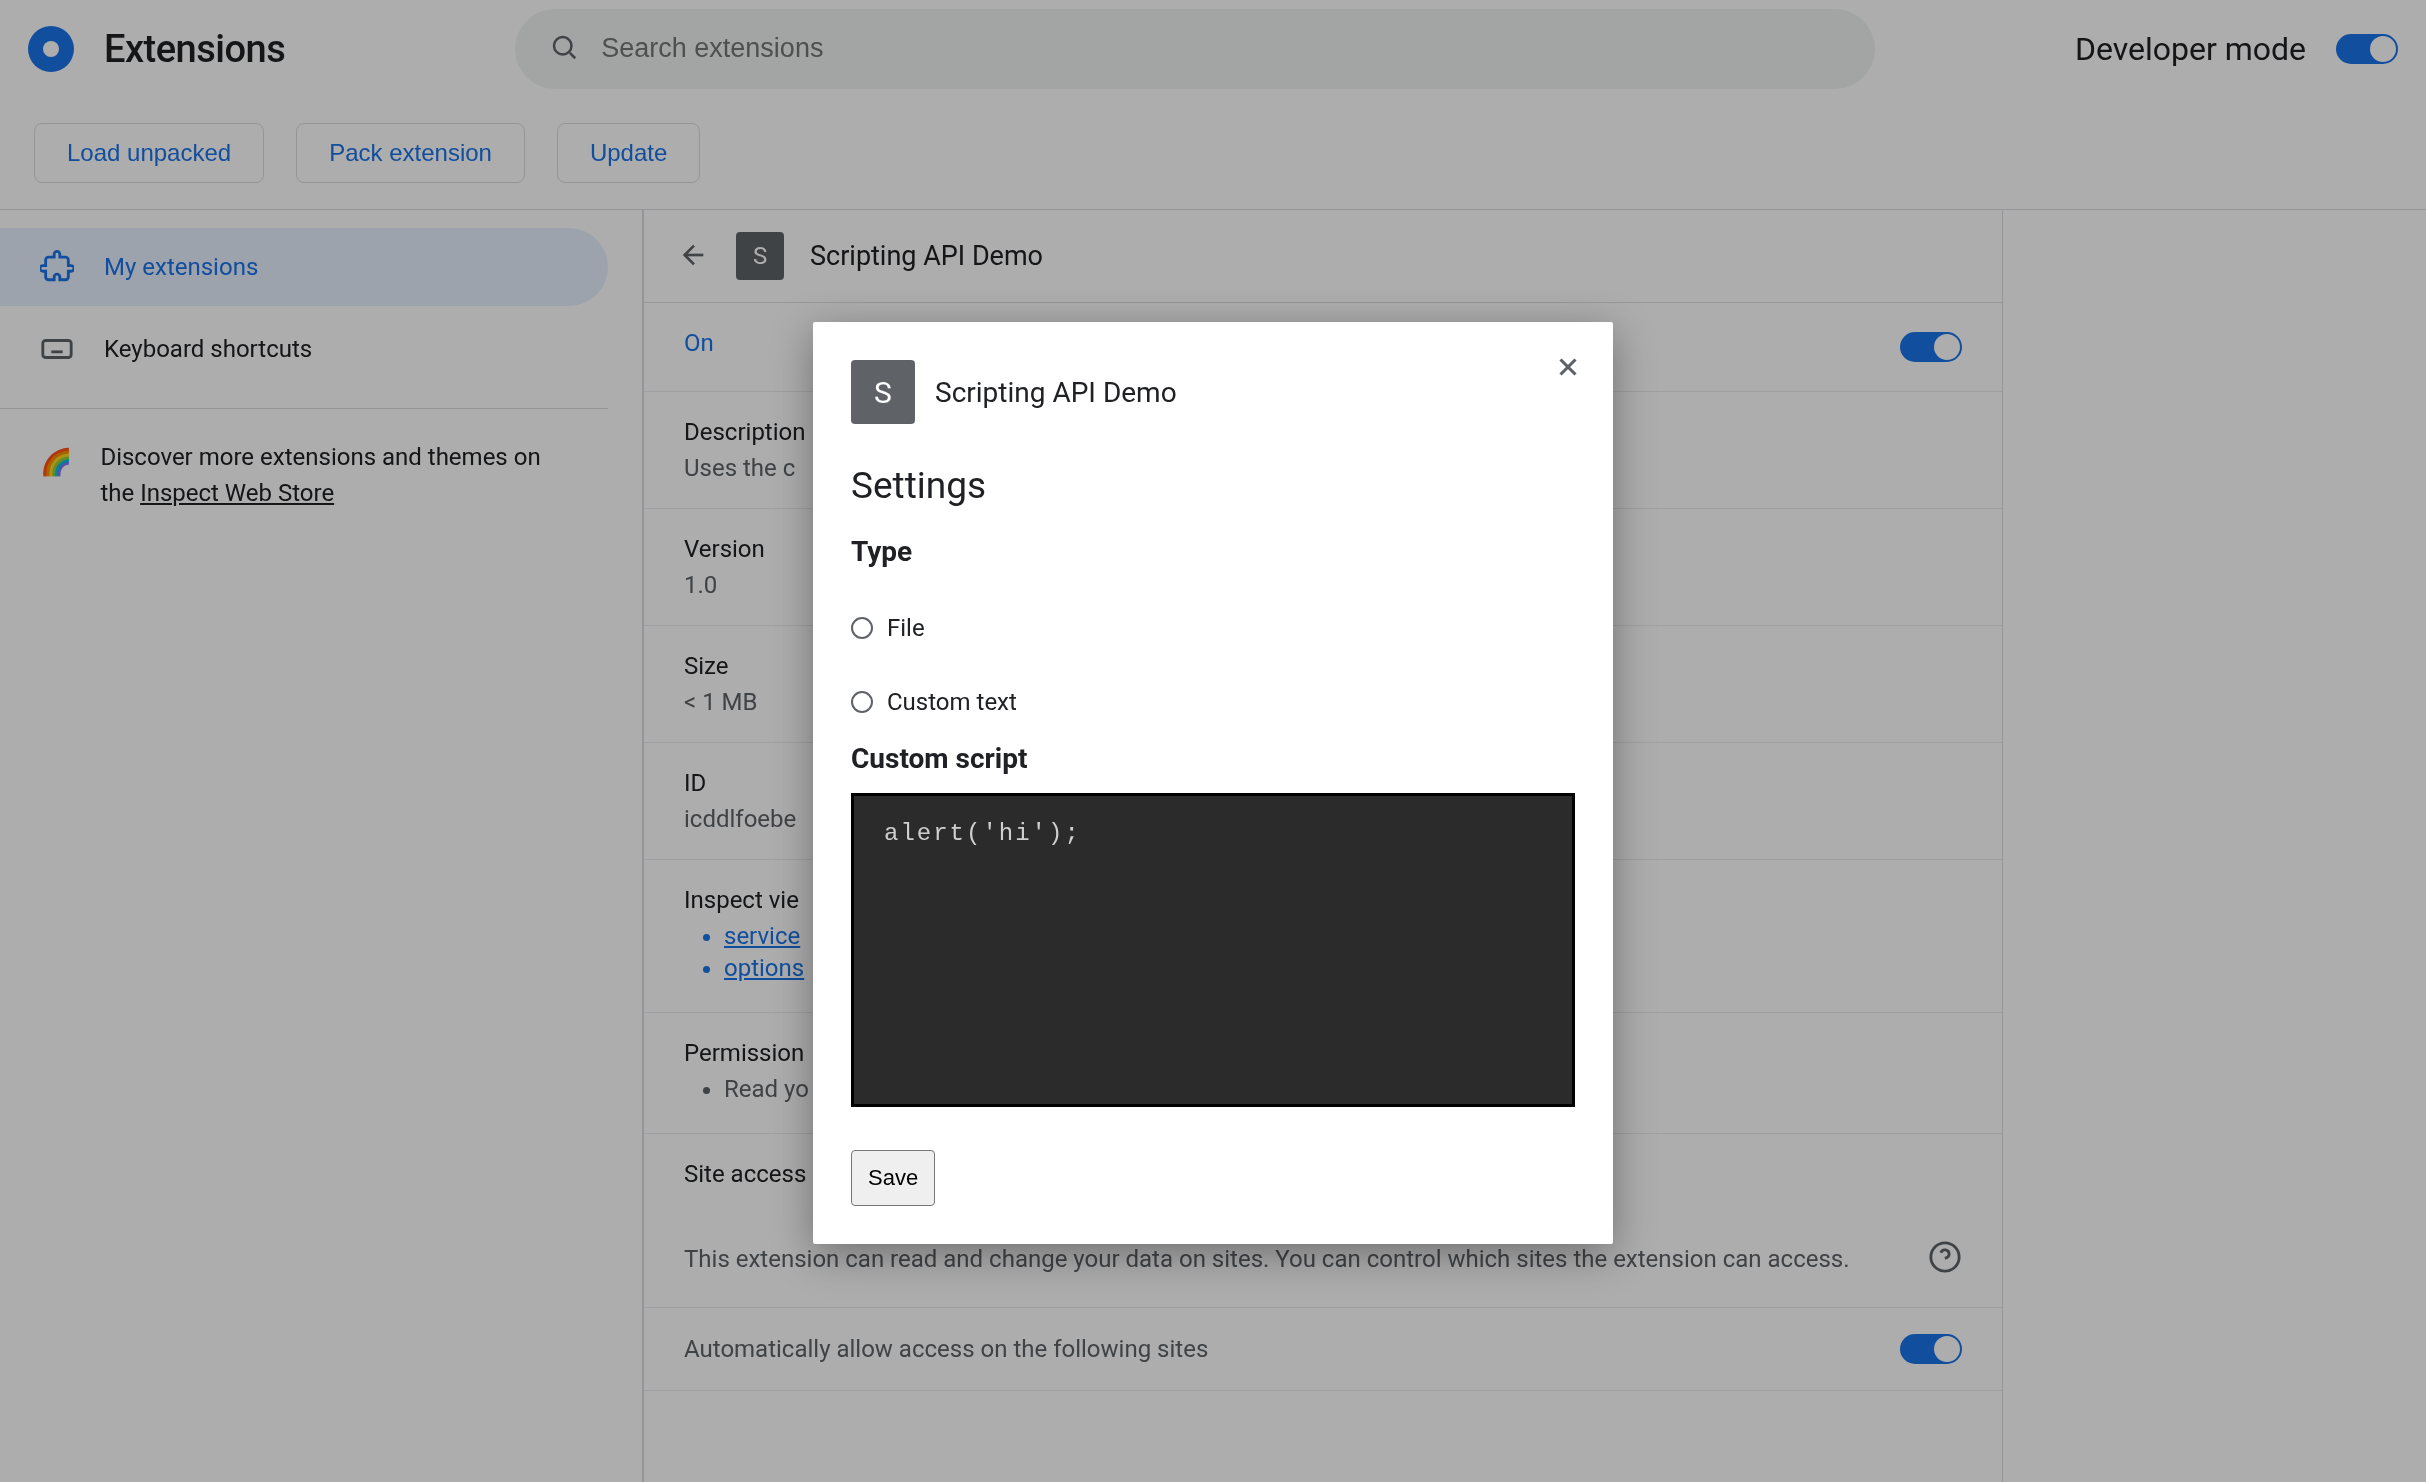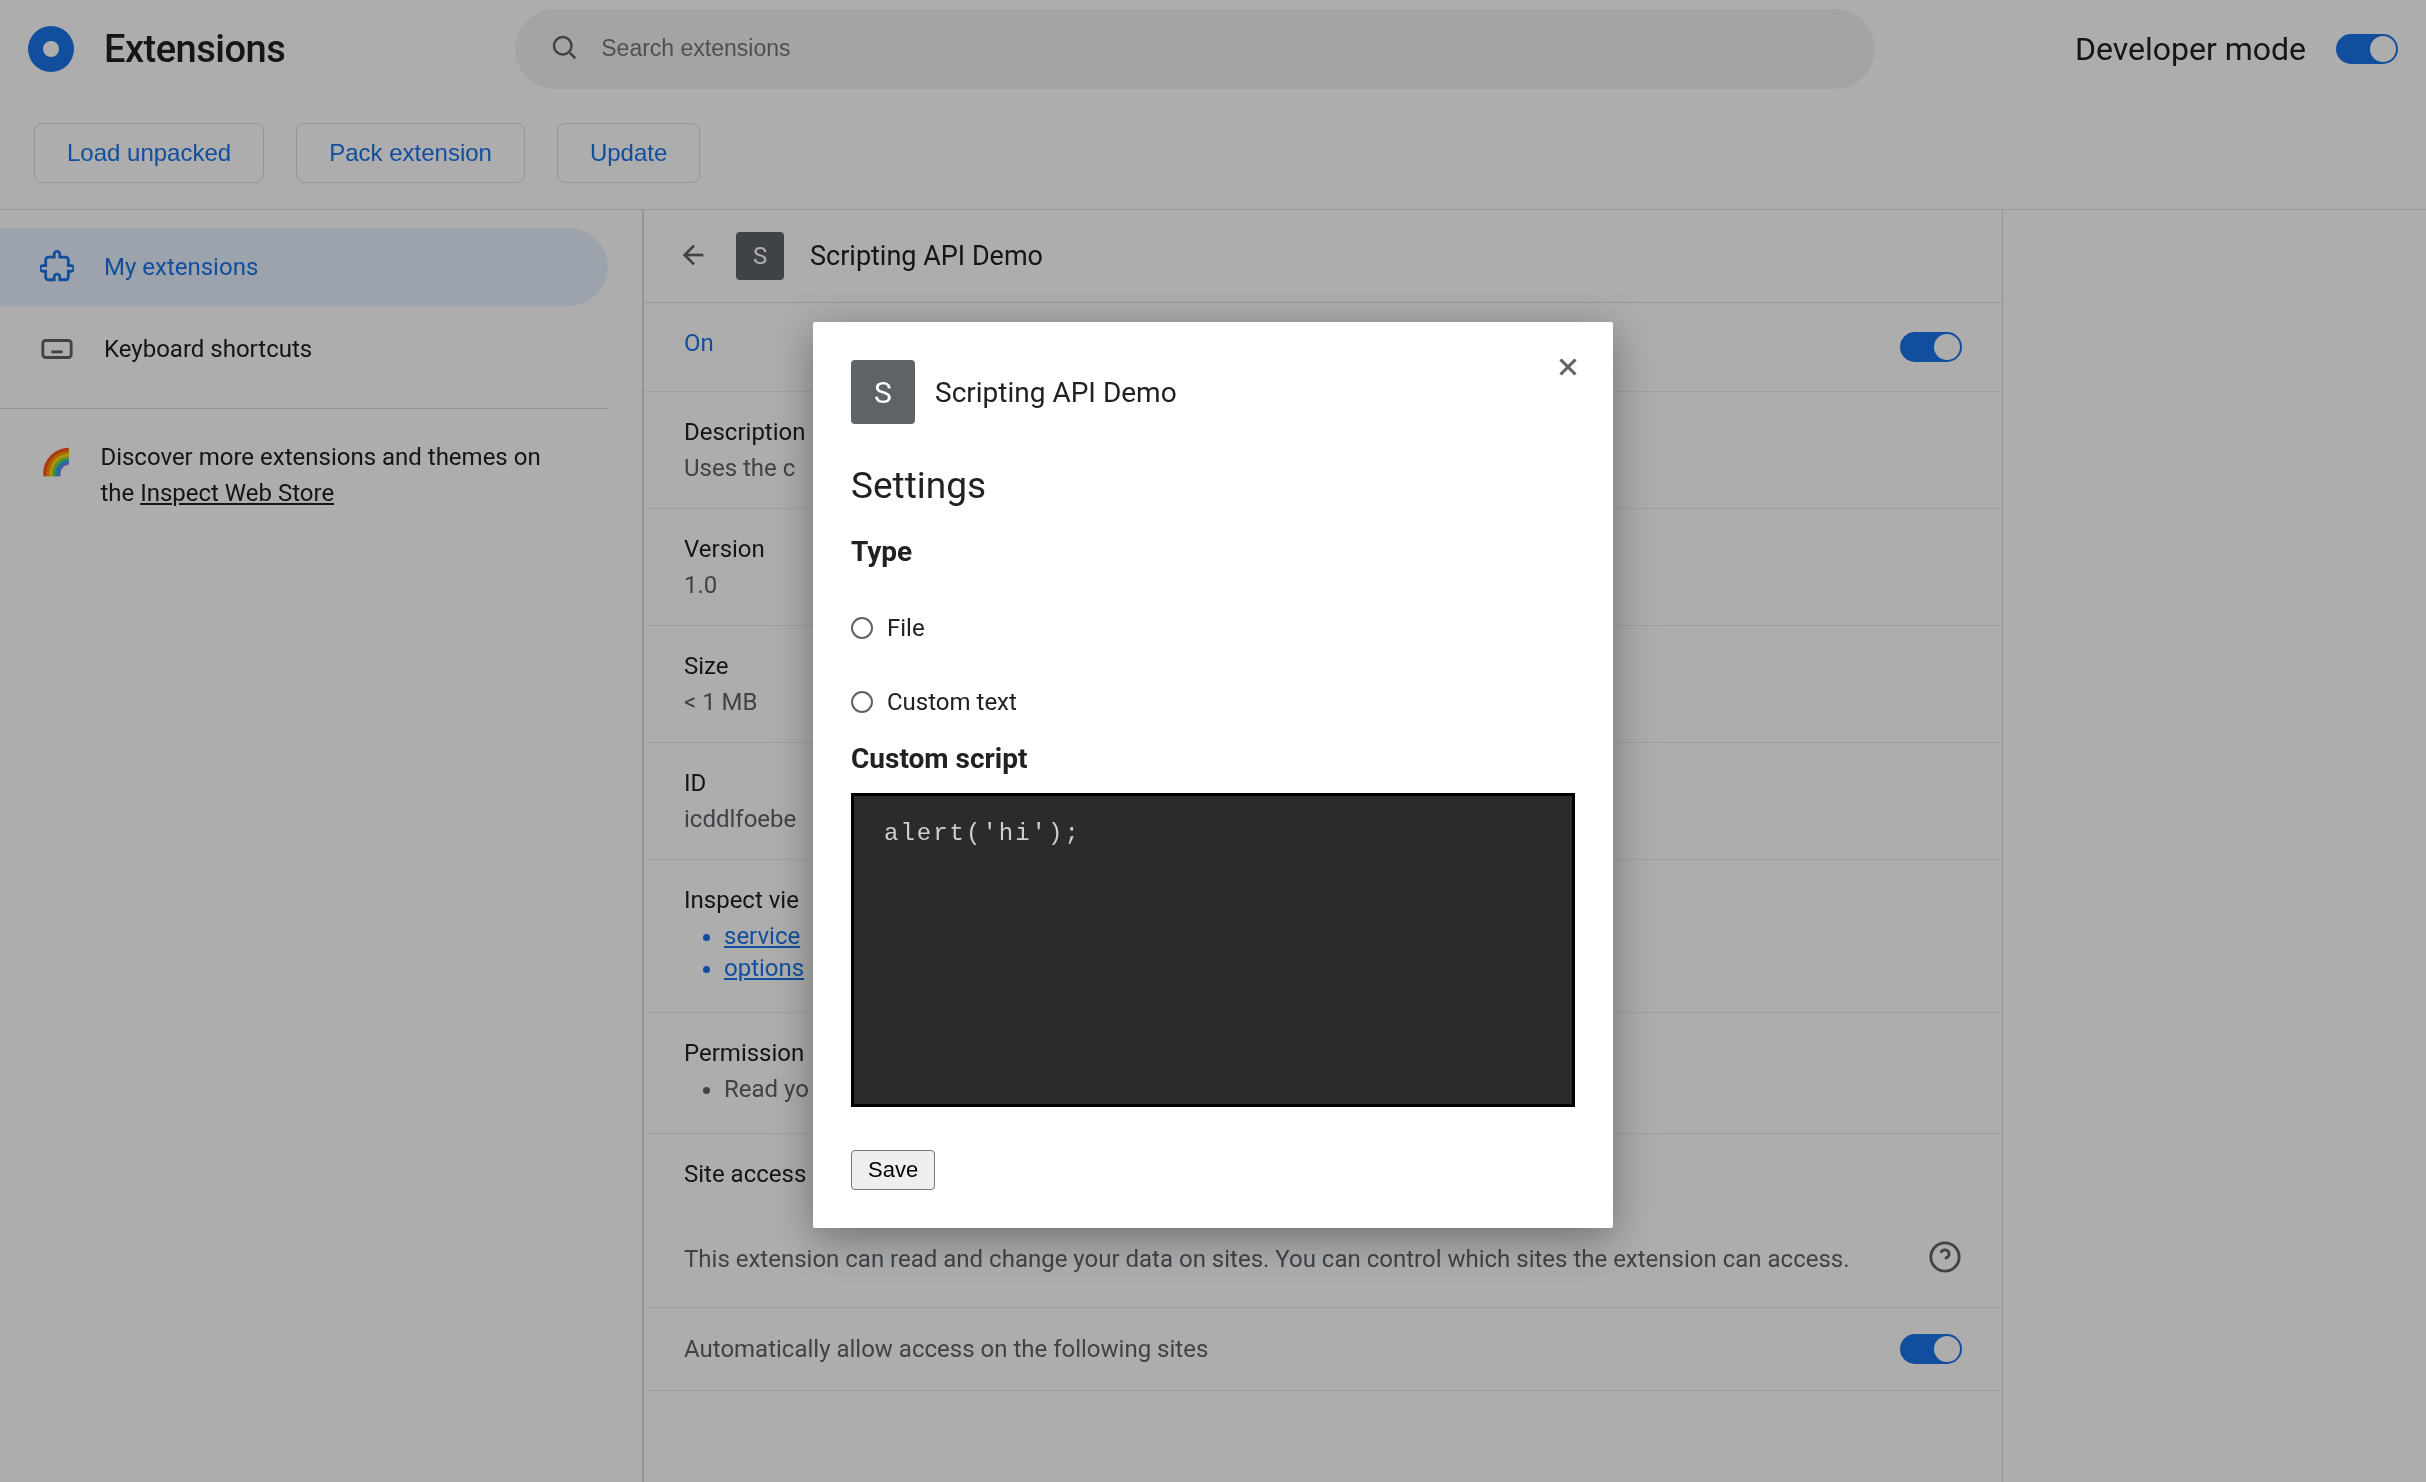--- a/index.html
+++ b/index.html
@@ -59,21 +59,21 @@
   width: 1360px;
   padding: 0 34px;
 }
 .search-icon {
   color: #5f6368;
   margin-right: 22px;
 }
 .search-input {
   border: none;
   background: transparent;
-  font-size: 23px;
+  font-size: 27px;
   color: #5f6368;
   outline: none;
   flex: 1;
 }
 .dev-mode-wrap {
   margin-left: auto;
   display: flex;
   align-items: center;
   gap: 30px;
 }
@@ -326,21 +326,21 @@
   font-size: 24px;
   padding: 24px 30px;
   border: 3px solid #000;
   resize: none;
   outline: none;
   margin-bottom: 40px;
   letter-spacing: 2px;
 }
 .save-btn {
   font-size: 22px;
-  padding: 6px 16px;
+  padding: 14px 16px;
   background: #efefef;
   border: 1px solid #767676;
   border-radius: 4px;
   cursor: pointer;
 }
 </style>
 </head>
 <body>
 
 <div class="header">

